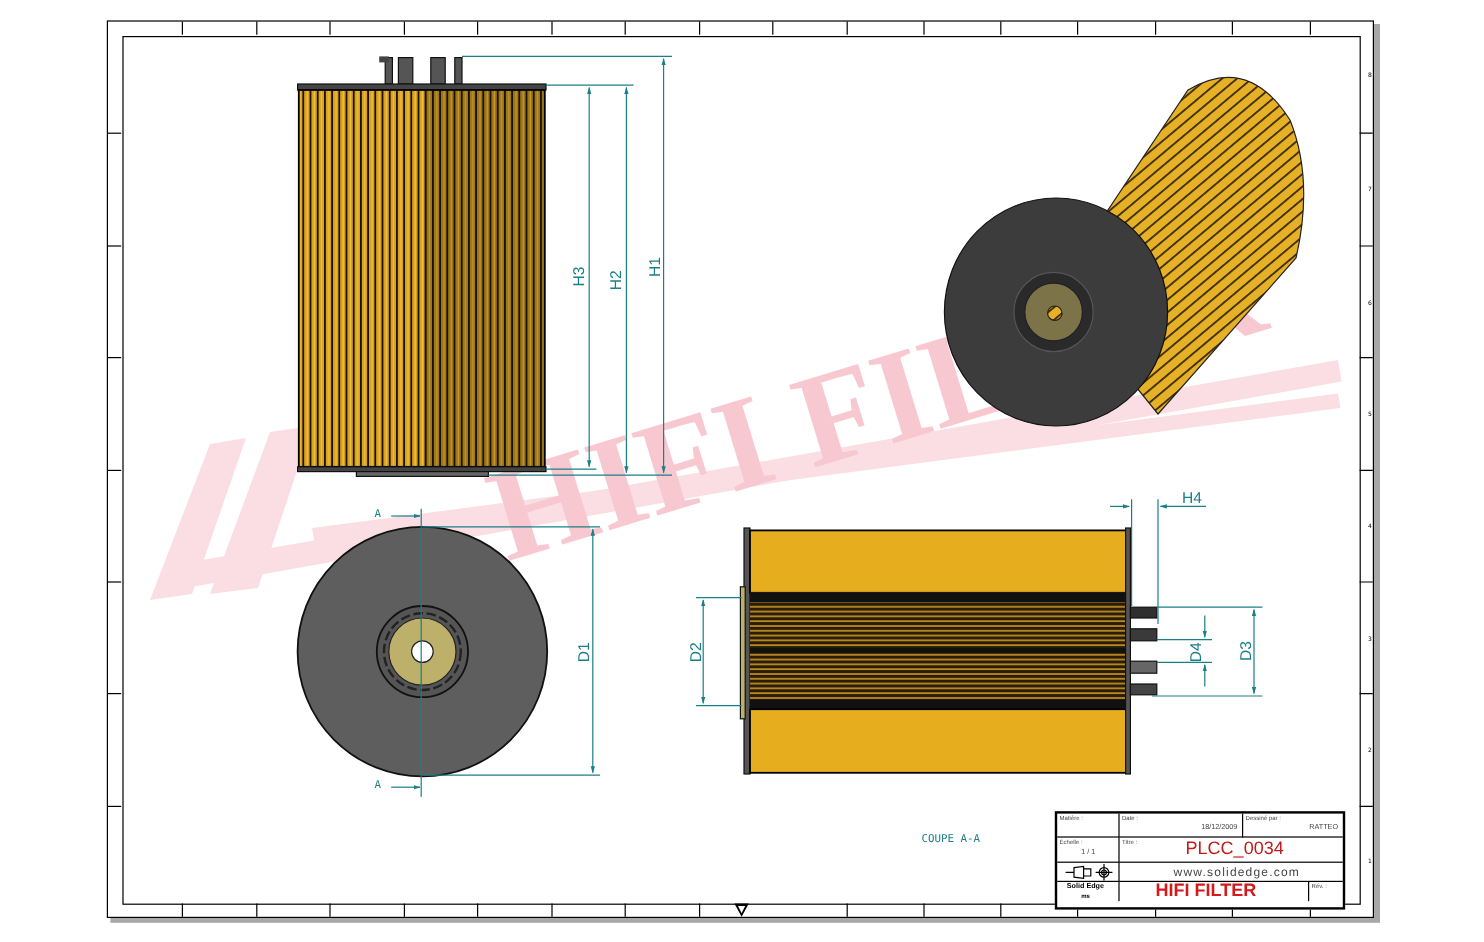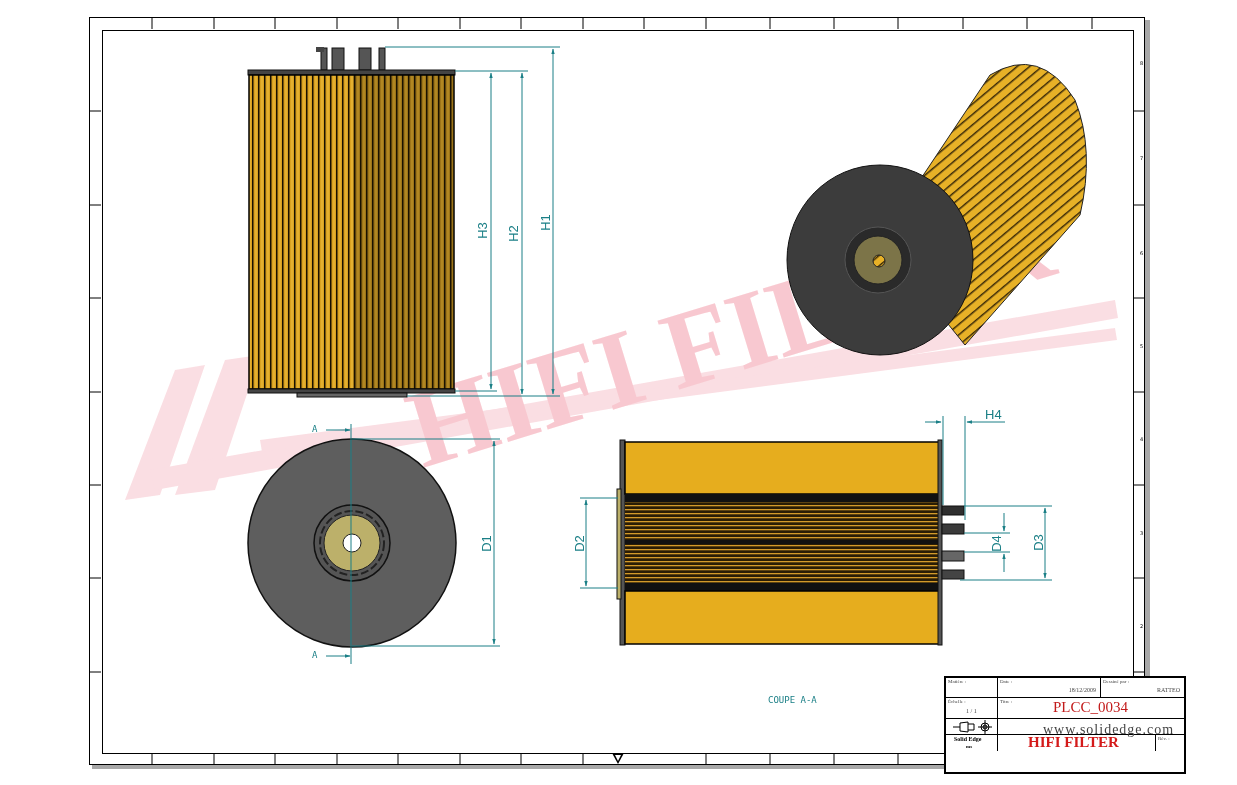--- a/index.html
+++ b/index.html
@@ -2,26 +2,26 @@
 <html><head>
 <meta charset="utf-8">
 <style>
   html,body{margin:0;padding:0;background:#ffffff;}
   body{width:1237px;height:785px;position:relative;overflow:hidden;font-family:"Liberation Sans",sans-serif;}
   .sheet-shadow{position:absolute;left:92px;top:20px;width:1058px;height:749px;background:#a8a8a8;}
   .sheet{position:absolute;left:89px;top:17px;width:1056px;height:748px;background:#fff;border:1px solid #000;box-sizing:border-box;}
   .inner{position:absolute;left:12px;top:12px;width:1032px;height:724px;border:1px solid #000;box-sizing:border-box;}
   .zone-label{position:absolute;font-size:5px;color:#000;font-family:"DejaVu Sans",sans-serif;}
   svg{position:absolute;left:0;top:0;}
-  .tb{position:absolute;left:944px;top:676px;width:242px;height:98px;border:2px solid #000;box-sizing:border-box;background:#fff;font-family:Liberation Serif, serif;}
+  .tb{position:absolute;left:879px;top:676px;width:242px;height:82px;border:2px solid #000;box-sizing:border-box;background:#fff;font-family:Liberation Sans, sans-serif;}
   .tb .cell{position:absolute;border-right:1px solid #000;border-bottom:1px solid #000;box-sizing:border-box;}
   .tb .small{font-size:5px;color:#444;position:absolute;left:2px;top:1px;}
   .tb .val{position:absolute;font-size:6px;color:#444;}
   .part{position:absolute;font-size:15px;color:#c21a1a;left:55px;top:1px;}
-  .url{position:absolute;font-size:14px;color:#444;letter-spacing:1px;}
+  .url{position:absolute;font-size:10px;color:#444;letter-spacing:1px;}
   .brand{position:absolute;font-size:15px;font-weight:bold;color:#d41a1a;}
   .dim-label{position:absolute;font-size:13px;color:#1a7f86;font-family:"Liberation Sans",sans-serif;}
   .rot{transform:rotate(-90deg);transform-origin:center;}
   .sec-label{position:absolute;font-size:9px;color:#1a7f86;font-family:"DejaVu Sans Mono",monospace;}
 </style>
 </head>
 <body>
 
 <div class="sheet-shadow"></div>
 <div class="sheet">

